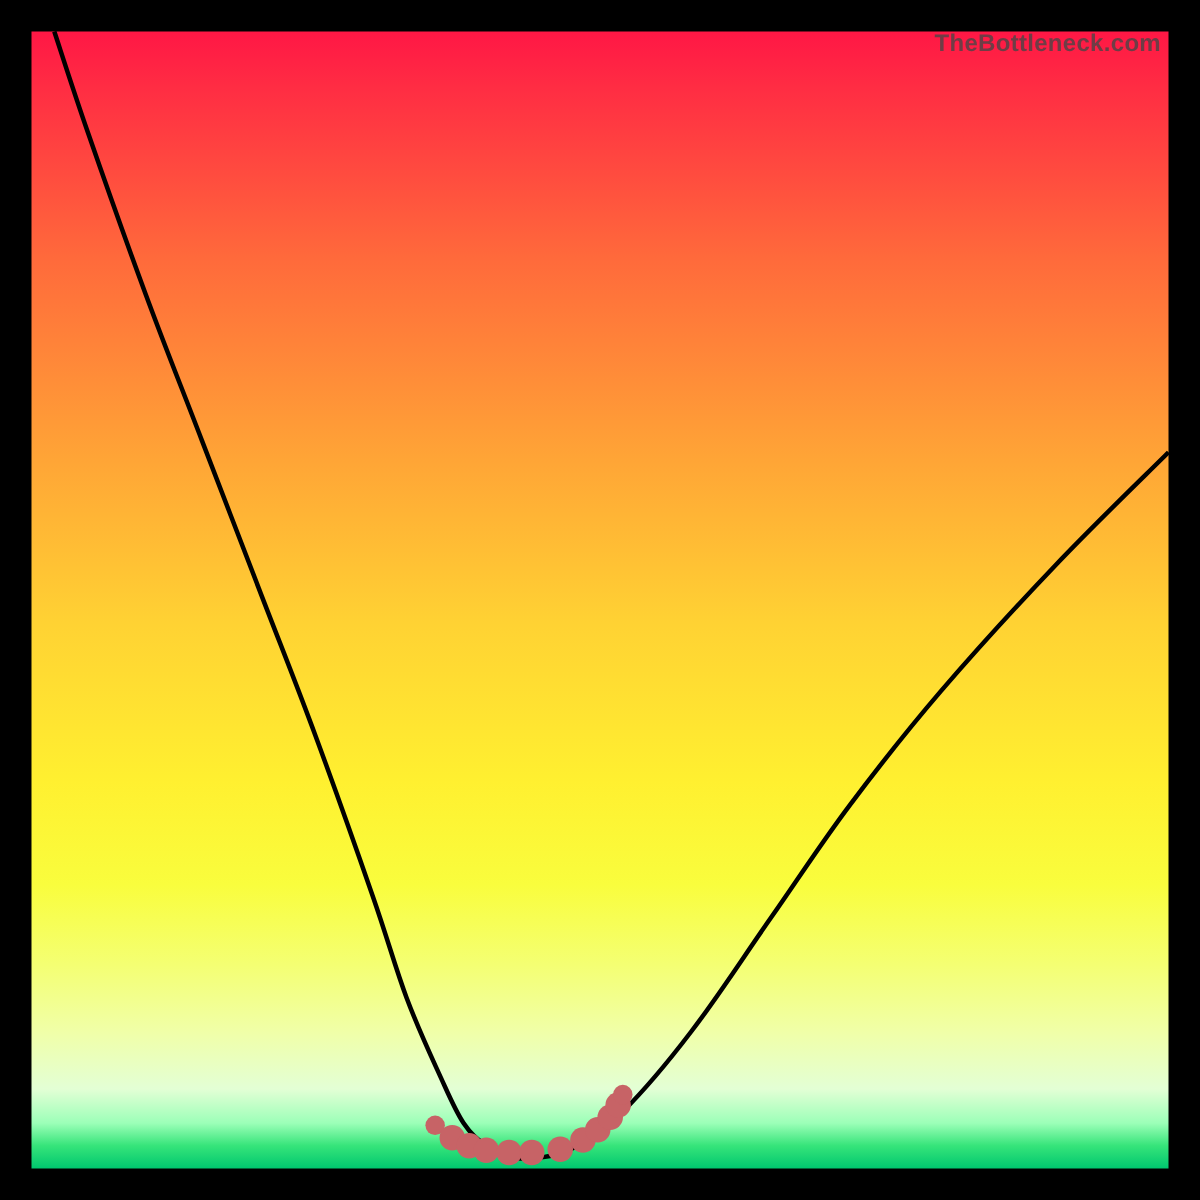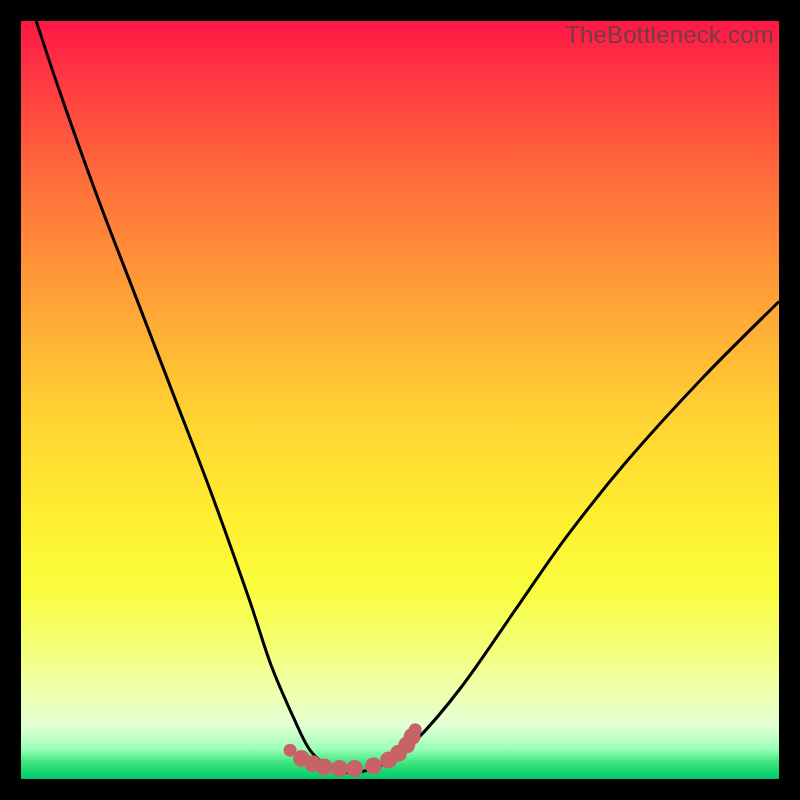--- a/index.html
+++ b/index.html
@@ -31,22 +31,22 @@
       #9cffb8 96%,
       #36e47a 98%,
       #00c76f 100%
     );
   }
   .watermark {
     position: absolute;
     top: 21px;
     right: 26px;
     font-family: Arial, "Helvetica Neue", Helvetica, sans-serif;
-    font-size: 24px;
-    font-weight: 400;
+    font-size: 16px;
+    font-weight: 700;
     letter-spacing: 0.2px;
     color: rgba(70, 70, 70, 0.78);
     user-select: none;
   }
   svg.curve {
     position: absolute;
     left: 21px;
     top: 21px;
     width: 758px;
     height: 758px;

